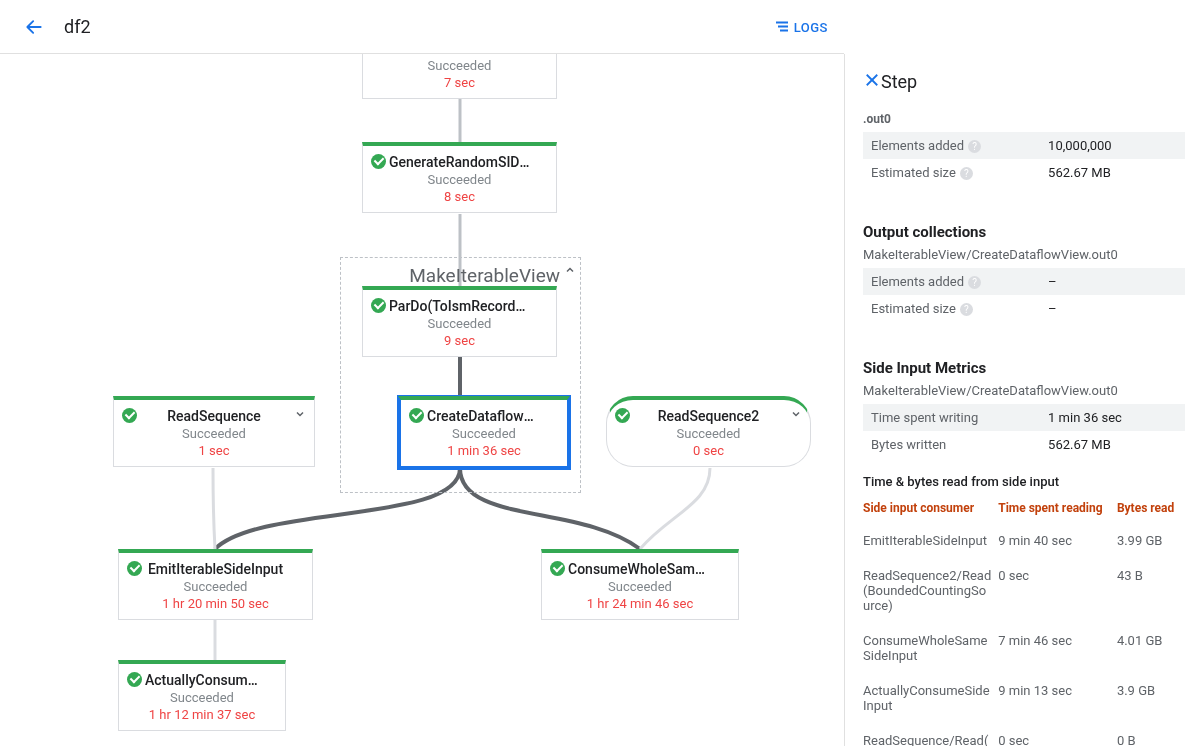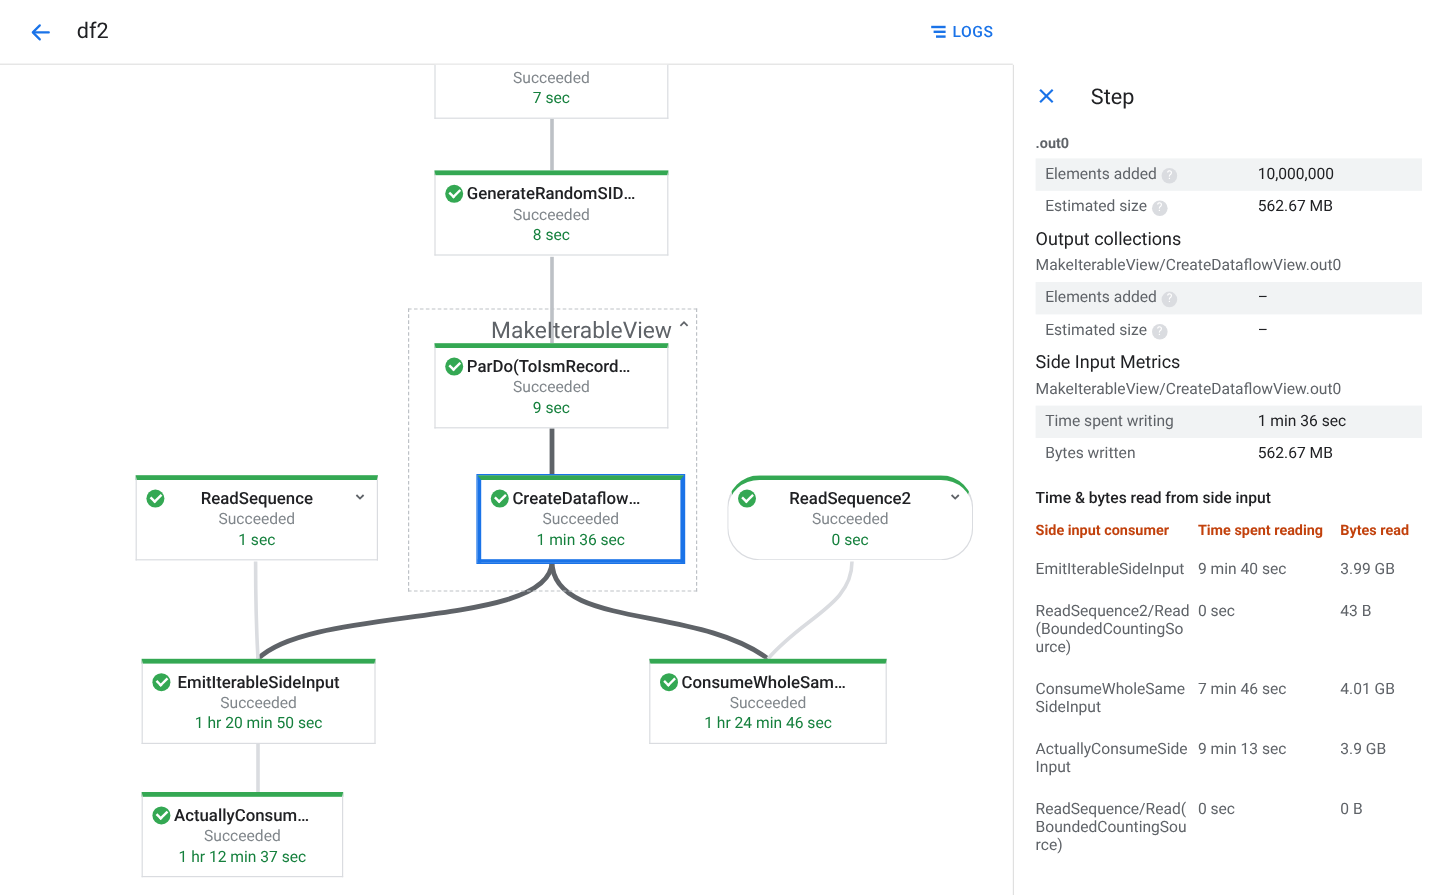--- a/index.html
+++ b/index.html
@@ -106,21 +106,21 @@
     overflow: hidden;
     text-overflow: ellipsis;
   }
   .node .n-status {
     font-size: 13px;
     color: #80868b;
     margin-top: 2px;
   }
   .node .n-time {
     font-size: 13px;
-    color: #15803d;
+    color: #ef4444;
     padding-bottom: 8px;
     margin-top: 2px;
   }
   .node.selected {
     border: 3px solid #1a73e8;
     border-top: 4px solid #34a853;
     outline: 1px solid #1a73e8;
   }
   .node.cut { border-top: none; }
 
@@ -164,21 +164,21 @@
     height: 746px;
     border-left: 1px solid #e0e0e0;
     background:#fff;
     overflow-y: auto;
   }
   .sp-header {
     height: 56px;
     display:flex;
     align-items:center;
     padding: 0 18px;
-    gap: 28px;
+    gap: 0;
     border-bottom: 1px solid transparent;
   }
   .sp-close {
     color:#1a73e8;
     cursor:pointer;
     font-size:20px;
   }
   .sp-title {
     font-size: 18px;
     font-weight: 400;
@@ -202,22 +202,22 @@
   }
   .kv-table tr:nth-child(odd) td { background:#f1f3f4; }
   .kv-table td {
     padding: 6px 8px;
     font-size: 13px;
   }
   .kv-table td.k { color:#5f6368; width: 55%; }
   .kv-table td.v { color:#202124; }
   .section-h {
     font-size: 15px;
-    font-weight: 400;
-    margin-top: 4px;
+    font-weight: 700;
+    margin-top: 37px;
     margin-bottom: 6px;
   }
   .subline {
     font-size: 13px;
     color:#5f6368;
     margin-bottom: 4px;
   }
   .help-dot {
     display:inline-block;
     width:13px; height:13px;

